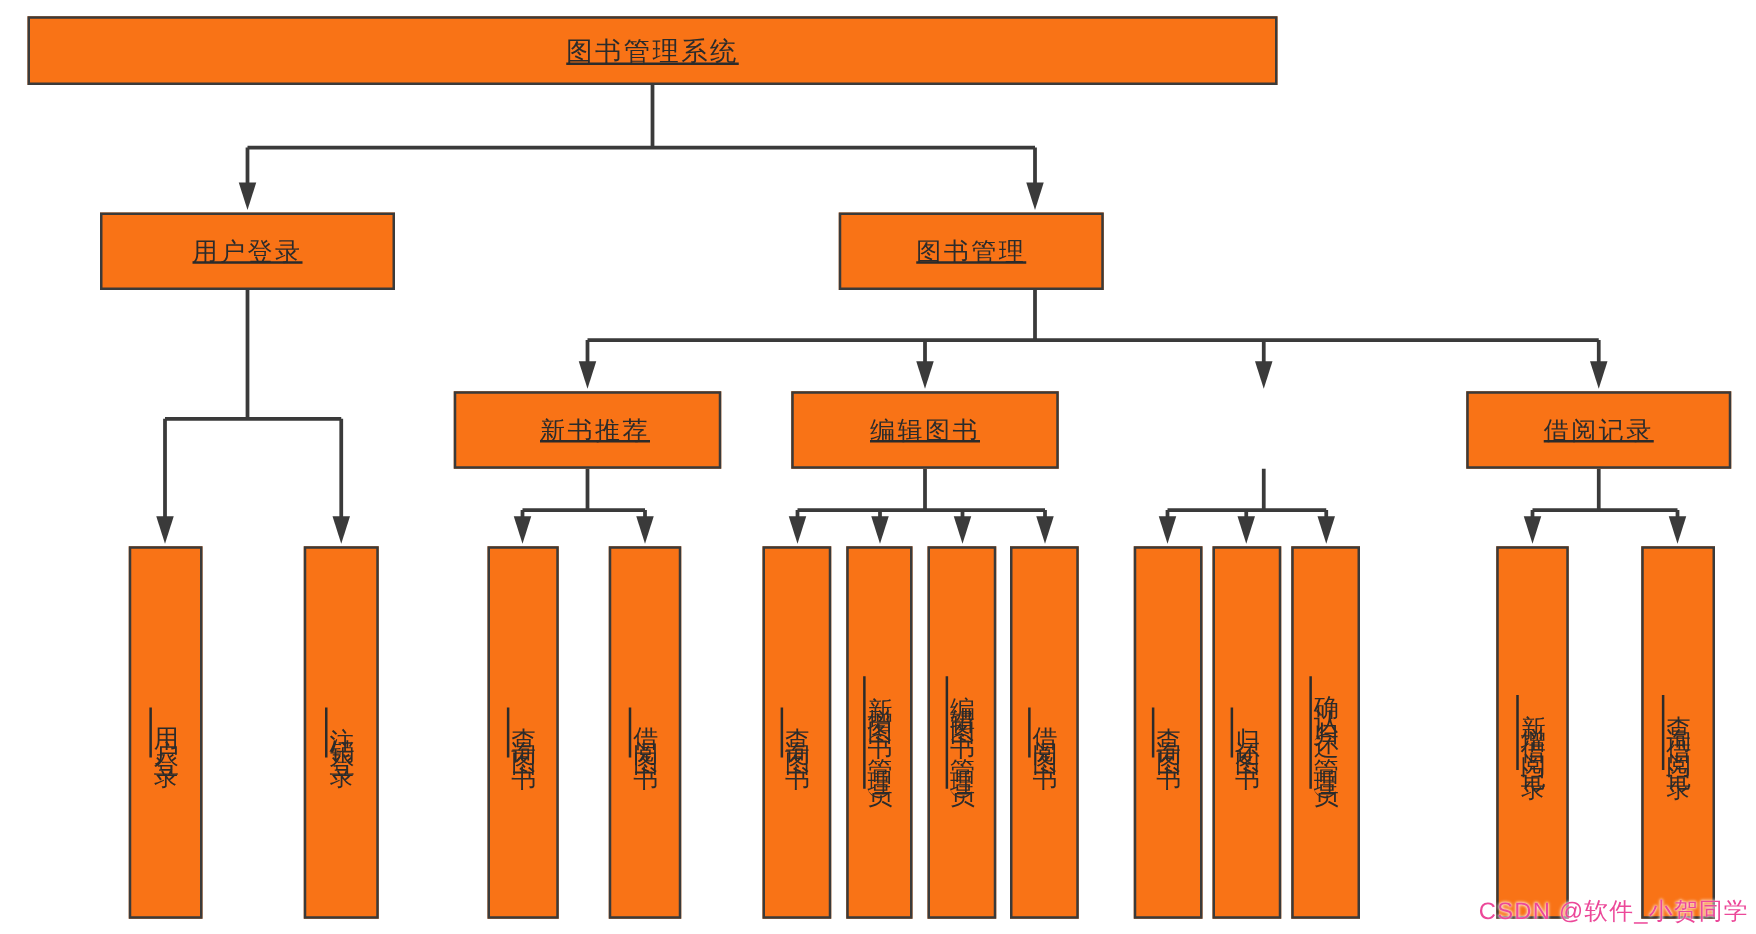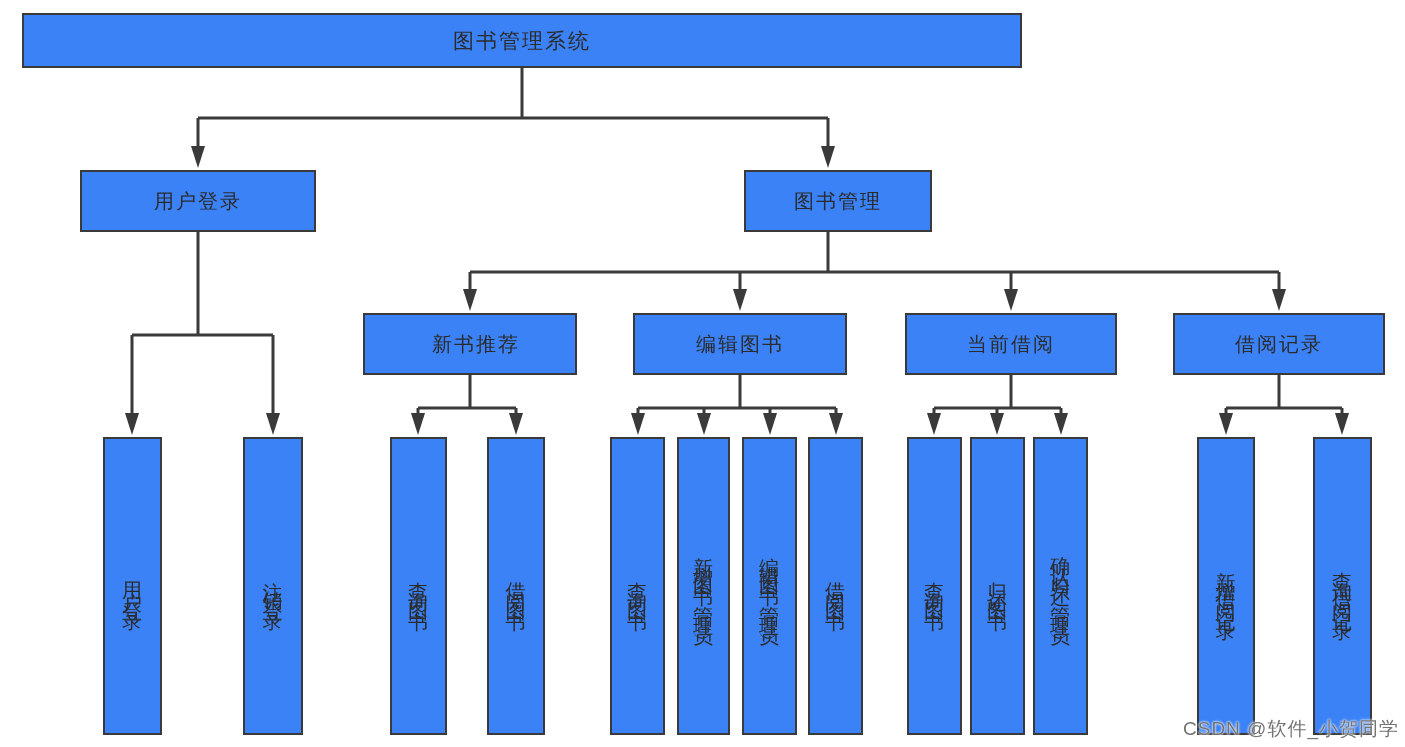--- a/index.html
+++ b/index.html
@@ -17,27 +17,28 @@
   }
   #connectors {
     position: absolute;
     left: 0;
     top: 0;
     z-index: 1;
   }
   .node {
     position: absolute;
     box-sizing: border-box;
-    background: #3b82f6;
+    background: #f97316;
     border: 2.5px solid #3a3a3a;
     display: flex;
     align-items: center;
     justify-content: center;
     z-index: 2;
     color: #2b2b2b;
+    text-decoration: underline;
   }
   .hnode {
     font-size: 20px;
     letter-spacing: 2px;
     white-space: nowrap;
   }
   .root {
     left: 22px; top: 13px; width: 1000px; height: 55px;
     font-size: 21px;
   }
@@ -56,21 +57,21 @@
     color: #2b2b2b;
     white-space: nowrap;
   }
   #watermark {
     position: absolute;
     left: 1183px;
     top: 716px;
     z-index: 3;
     font-size: 19px;
     letter-spacing: 1px;
-    color: #737373;
+    color: #ec4899;
     text-shadow: 0 0 3px #ffffff, 0 0 2px #ffffff;
     white-space: nowrap;
   }
 </style>
 </head>
 <body>
 
 <div id="stage">
 
   <svg id="connectors" width="1405" height="747" viewBox="0 0 1405 747">
@@ -109,25 +110,24 @@
       <polygon points="990,413 1004,413 997,435"></polygon>
       <polygon points="1054,413 1068,413 1061,435"></polygon>
       <polygon points="1219,413 1233,413 1226,435"></polygon>
       <polygon points="1335,413 1349,413 1342,435"></polygon>
     </g>
   </svg>
 
   <div class="node hnode root">图书管理系统</div>
 
   <div class="node hnode lvl2" style="left:80px;width:236px;">用户登录</div>
-  <div class="node hnode lvl2" style="left:744px;width:188px;">图书管理</div>
+  <div class="node hnode lvl2" style="left:671px;width:212px;">图书管理</div>
 
   <div class="node hnode lvl3" style="left:363px;width:214px;padding-left:12px;">新书推荐</div>
   <div class="node hnode lvl3" style="left:633px;width:214px;">编辑图书</div>
-  <div class="node hnode lvl3" style="left:905px;width:212px;">当前借阅</div>
   <div class="node hnode lvl3" style="left:1173px;width:212px;">借阅记录</div>
 
   <div class="node leaf" style="left:103px;width:59px;">
     <span class="vtext">用户登录</span>
   </div>
   <div class="node leaf" style="left:243px;width:60px;">
     <span class="vtext">注销登录</span>
   </div>
 
   <div class="node leaf" style="left:390px;width:57px;">

